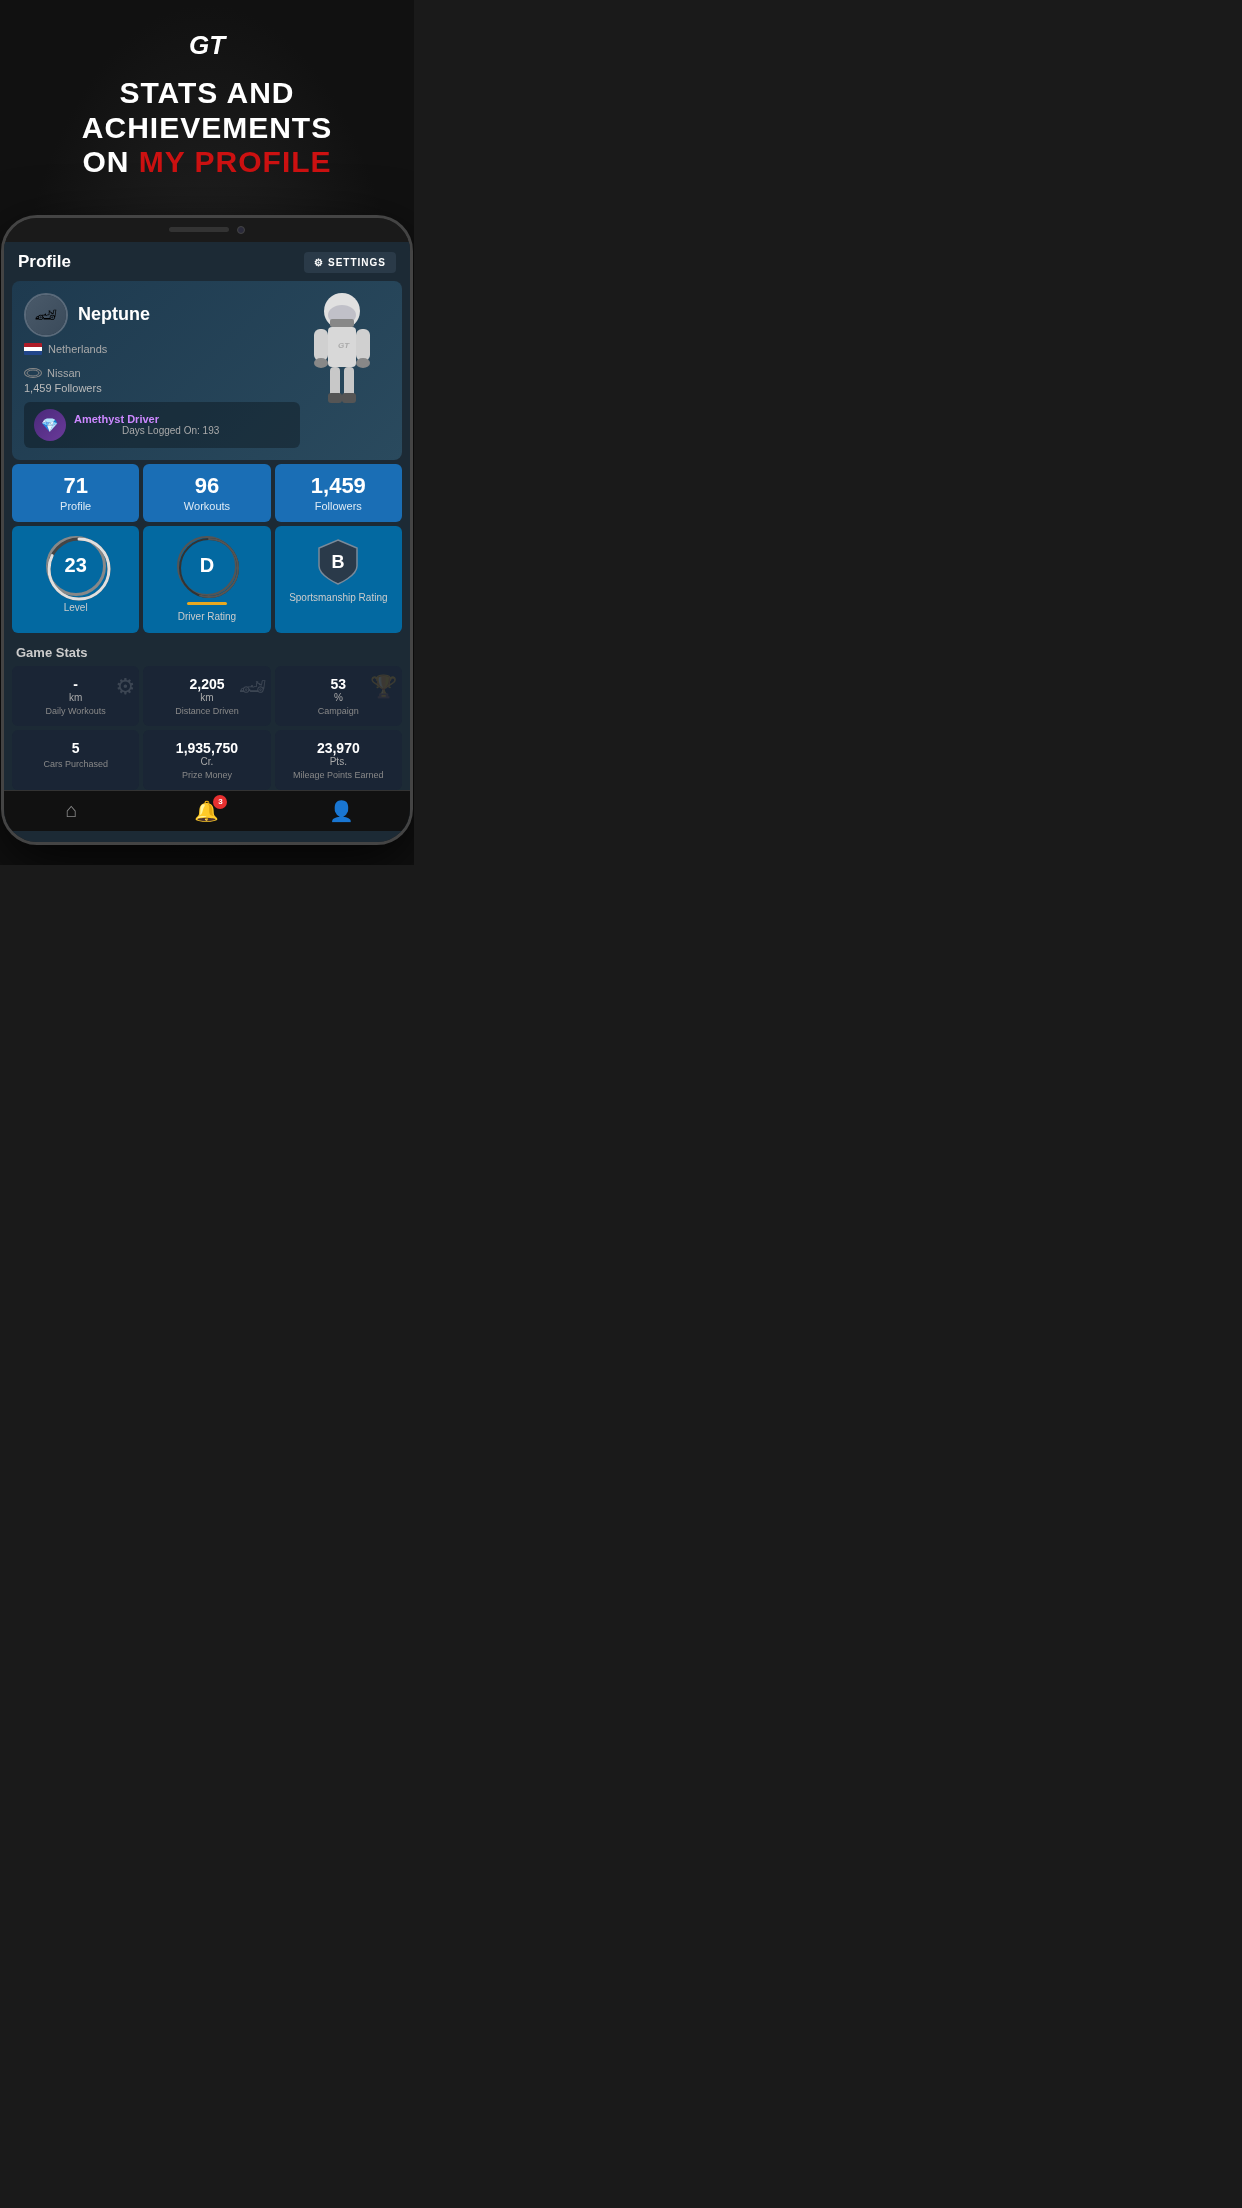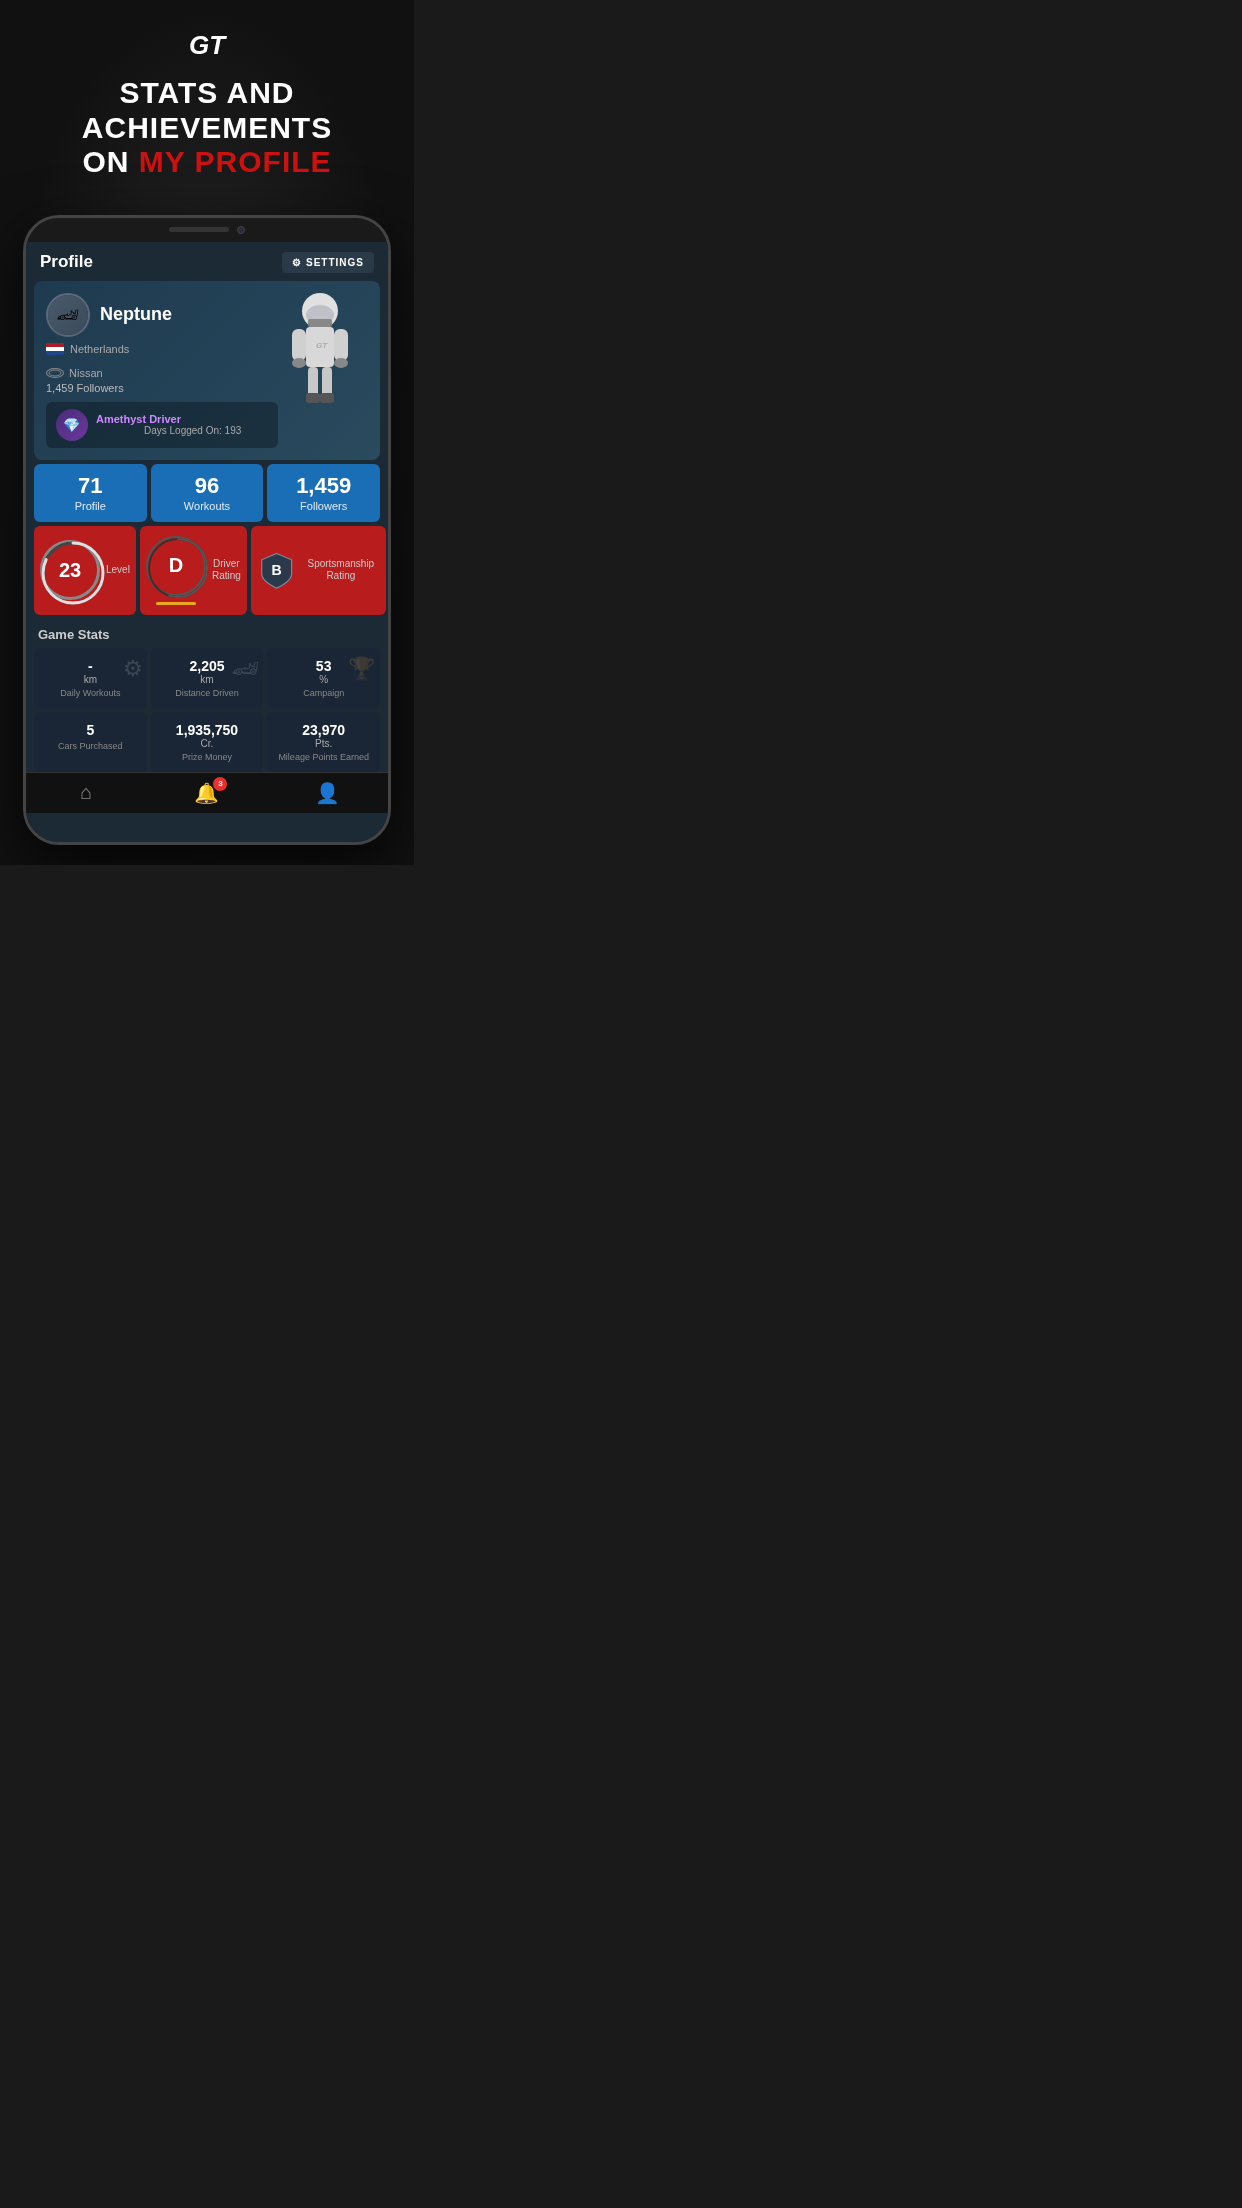--- a/index.html
+++ b/index.html
@@ -50,21 +50,21 @@
     }
 
     .promo-title .highlight {
       color: #cc1111;
     }
 
     
     .phone-mockup {
       position: relative;
       z-index: 1;
-      width: 368px;
+      width: 412px;
       margin: 10px auto 0;
       background: #222;
       border-radius: 36px;
       border: 3px solid #444;
       overflow: hidden;
       box-shadow: 0 20px 60px rgba(0,0,0,0.8);
     }
 
     .phone-top-bar {
       background: #1a1a1a;
@@ -314,26 +314,26 @@
 
     
     .rating-row {
       display: grid;
       grid-template-columns: 1fr 1fr 1fr;
       gap: 4px;
       margin: 4px 8px;
     }
 
     .rating-card {
-      background: #b91c1c;
+      background: #0369a1;
       border-radius: 6px;
       padding: 10px 6px;
-      text-align: center;
-      display: flex;
-      flex-direction: row;
+      text-align: right;
+      display: flex;
+      flex-direction: column;
       align-items: center;
       gap: 6px;
     }
 
     .rating-label {
       color: #ccc;
       font-size: 10px;
       line-height: 1.2;
     }
 

